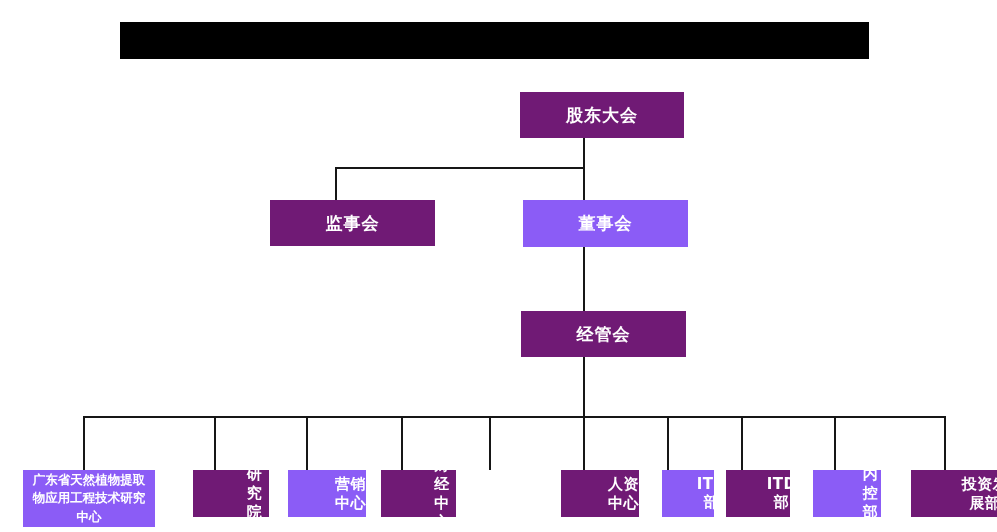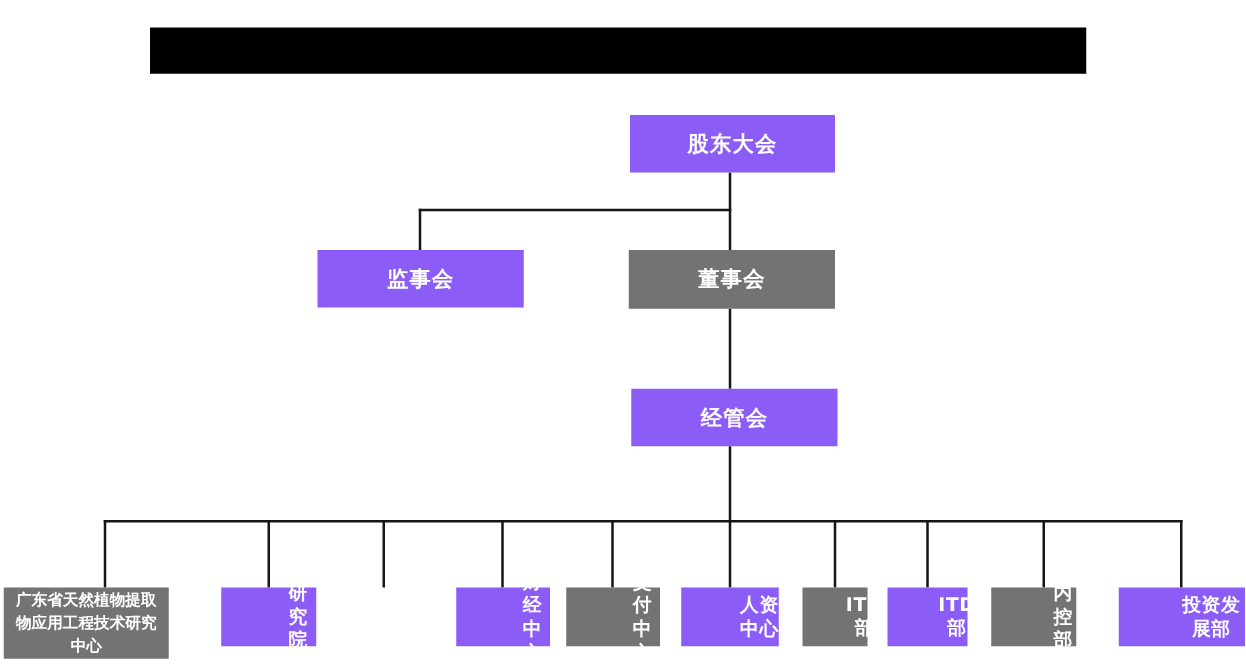--- a/index.html
+++ b/index.html
@@ -24,22 +24,22 @@
   .node {
     position: absolute;
     display: flex;
     align-items: center;
     justify-content: center;
     text-align: center;
     color: #ffffff;
     font-weight: bold;
     box-sizing: border-box;
   }
-  .node.primary   { background: #8b5cf6; }
-  .node.secondary { background: #737373; }
+  .node.primary   { background: #701a75; margin-left: 16px; }
+  .node.secondary { background: #8b5cf6; margin-left: 20px; }
   .lvl { font-size: 17px; letter-spacing: 1px; }
   .dept { font-size: 15px; top: 470px; height: 47px; letter-spacing: 0.5px; padding-left: 47px; }
   .dept.tall { height: 57px; font-size: 12.5px; line-height: 1.45; letter-spacing: 0; padding: 2px 6px; }
   .conn {
     position: absolute;
     background: #161616;
   }
   .conn.h { height: 2px; }
   .conn.v { width: 2px; }
 </style>
@@ -69,21 +69,21 @@
 
   <div class="node primary lvl" style="left:504px; top:92px; width:164px; height:46px;">股东大会</div>
 
   <div class="node primary lvl" style="left:254px; top:200px; width:165px; height:46px;">监事会</div>
   <div class="node secondary lvl" style="left:503px; top:200px; width:165px; height:47px;">董事会</div>
 
   <div class="node primary lvl" style="left:505px; top:311px; width:165px; height:46px;">经管会</div>
 
   <div class="node secondary dept tall" style="left:3px; width:132px;">广东省天然植物提取物应用工程技术研究中心</div>
   <div class="node primary dept" style="left:177px; width:76px;">研究院</div>
+  <div class="node secondary dept" style="left:268px; width:78px;">营销中心</div>
   <div class="node primary dept" style="left:365px; width:75px;">财经中心</div>
-  <div class="node secondary dept" style="left:453px; width:75px;">交付中心</div>
   <div class="node primary dept" style="left:545px; width:78px;">人资中心</div>
   <div class="node secondary dept" style="left:642px; width:52px;">ITD部</div>
   <div class="node primary dept" style="left:710px; width:64px;">ITD部</div>
   <div class="node secondary dept" style="left:793px; width:68px;">内控部</div>
   <div class="node primary dept" style="left:895px; width:101px;">投资发展部</div>
 
 </div>
 
 </body></html>

